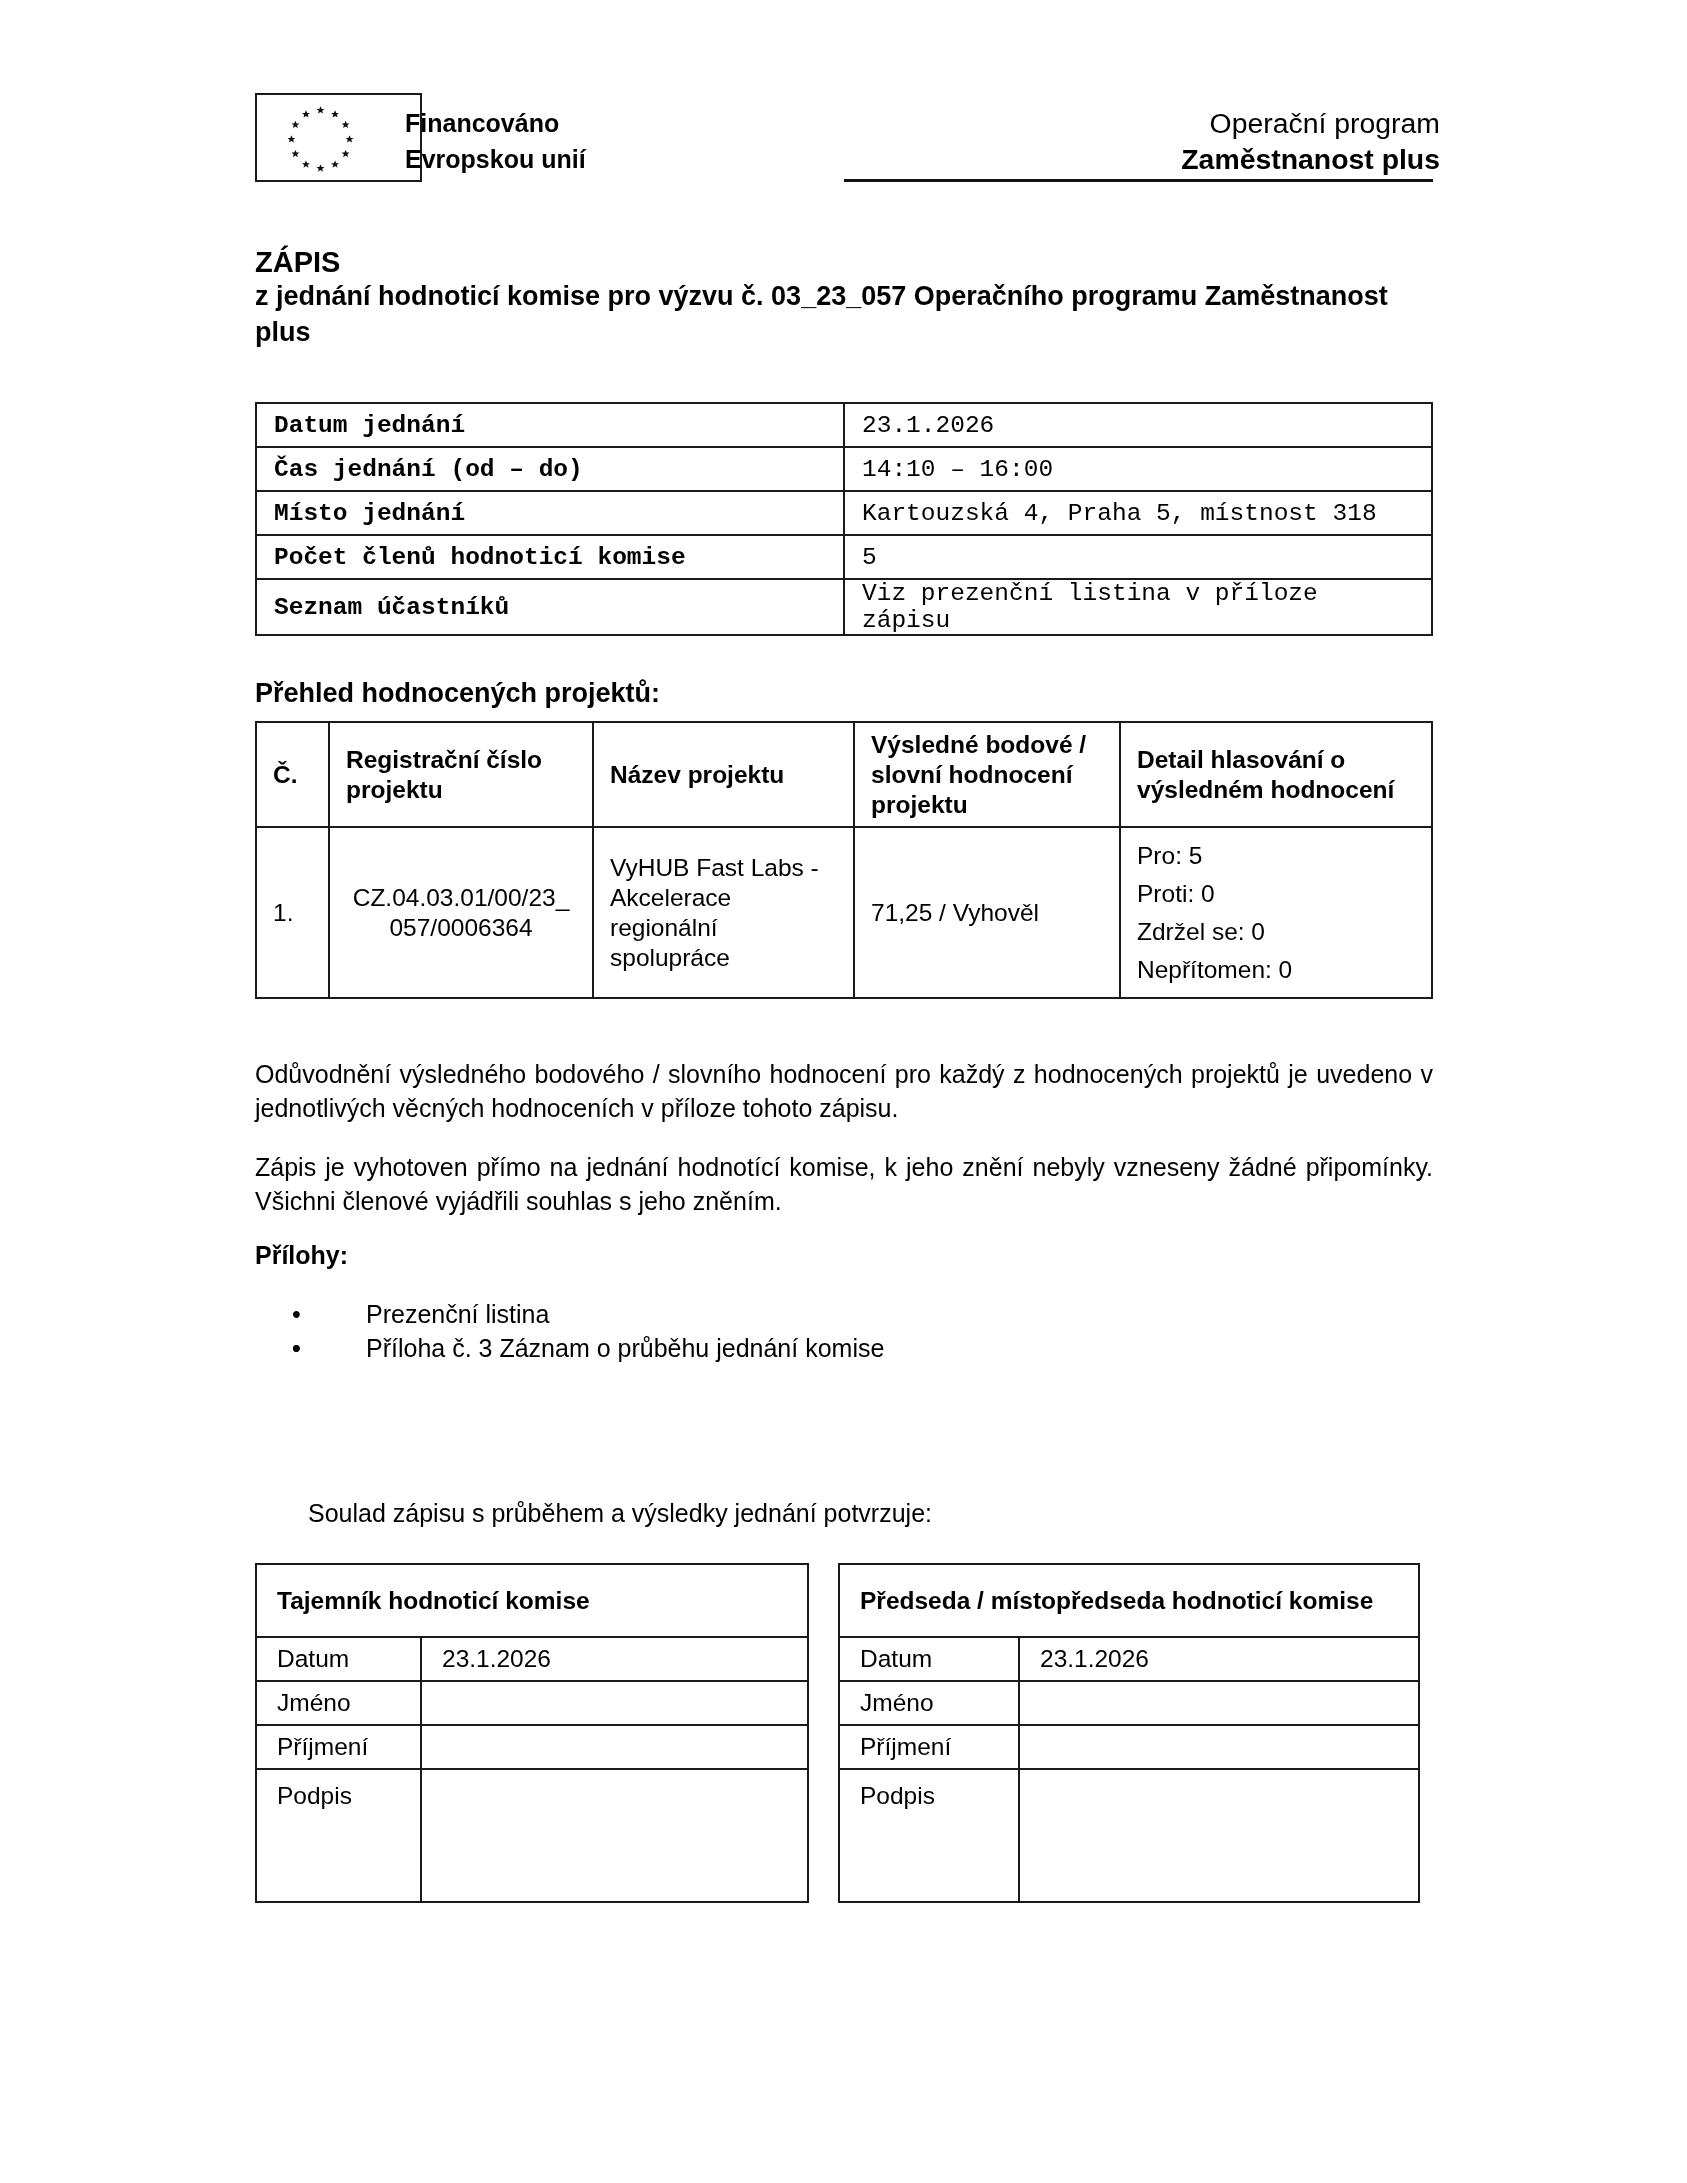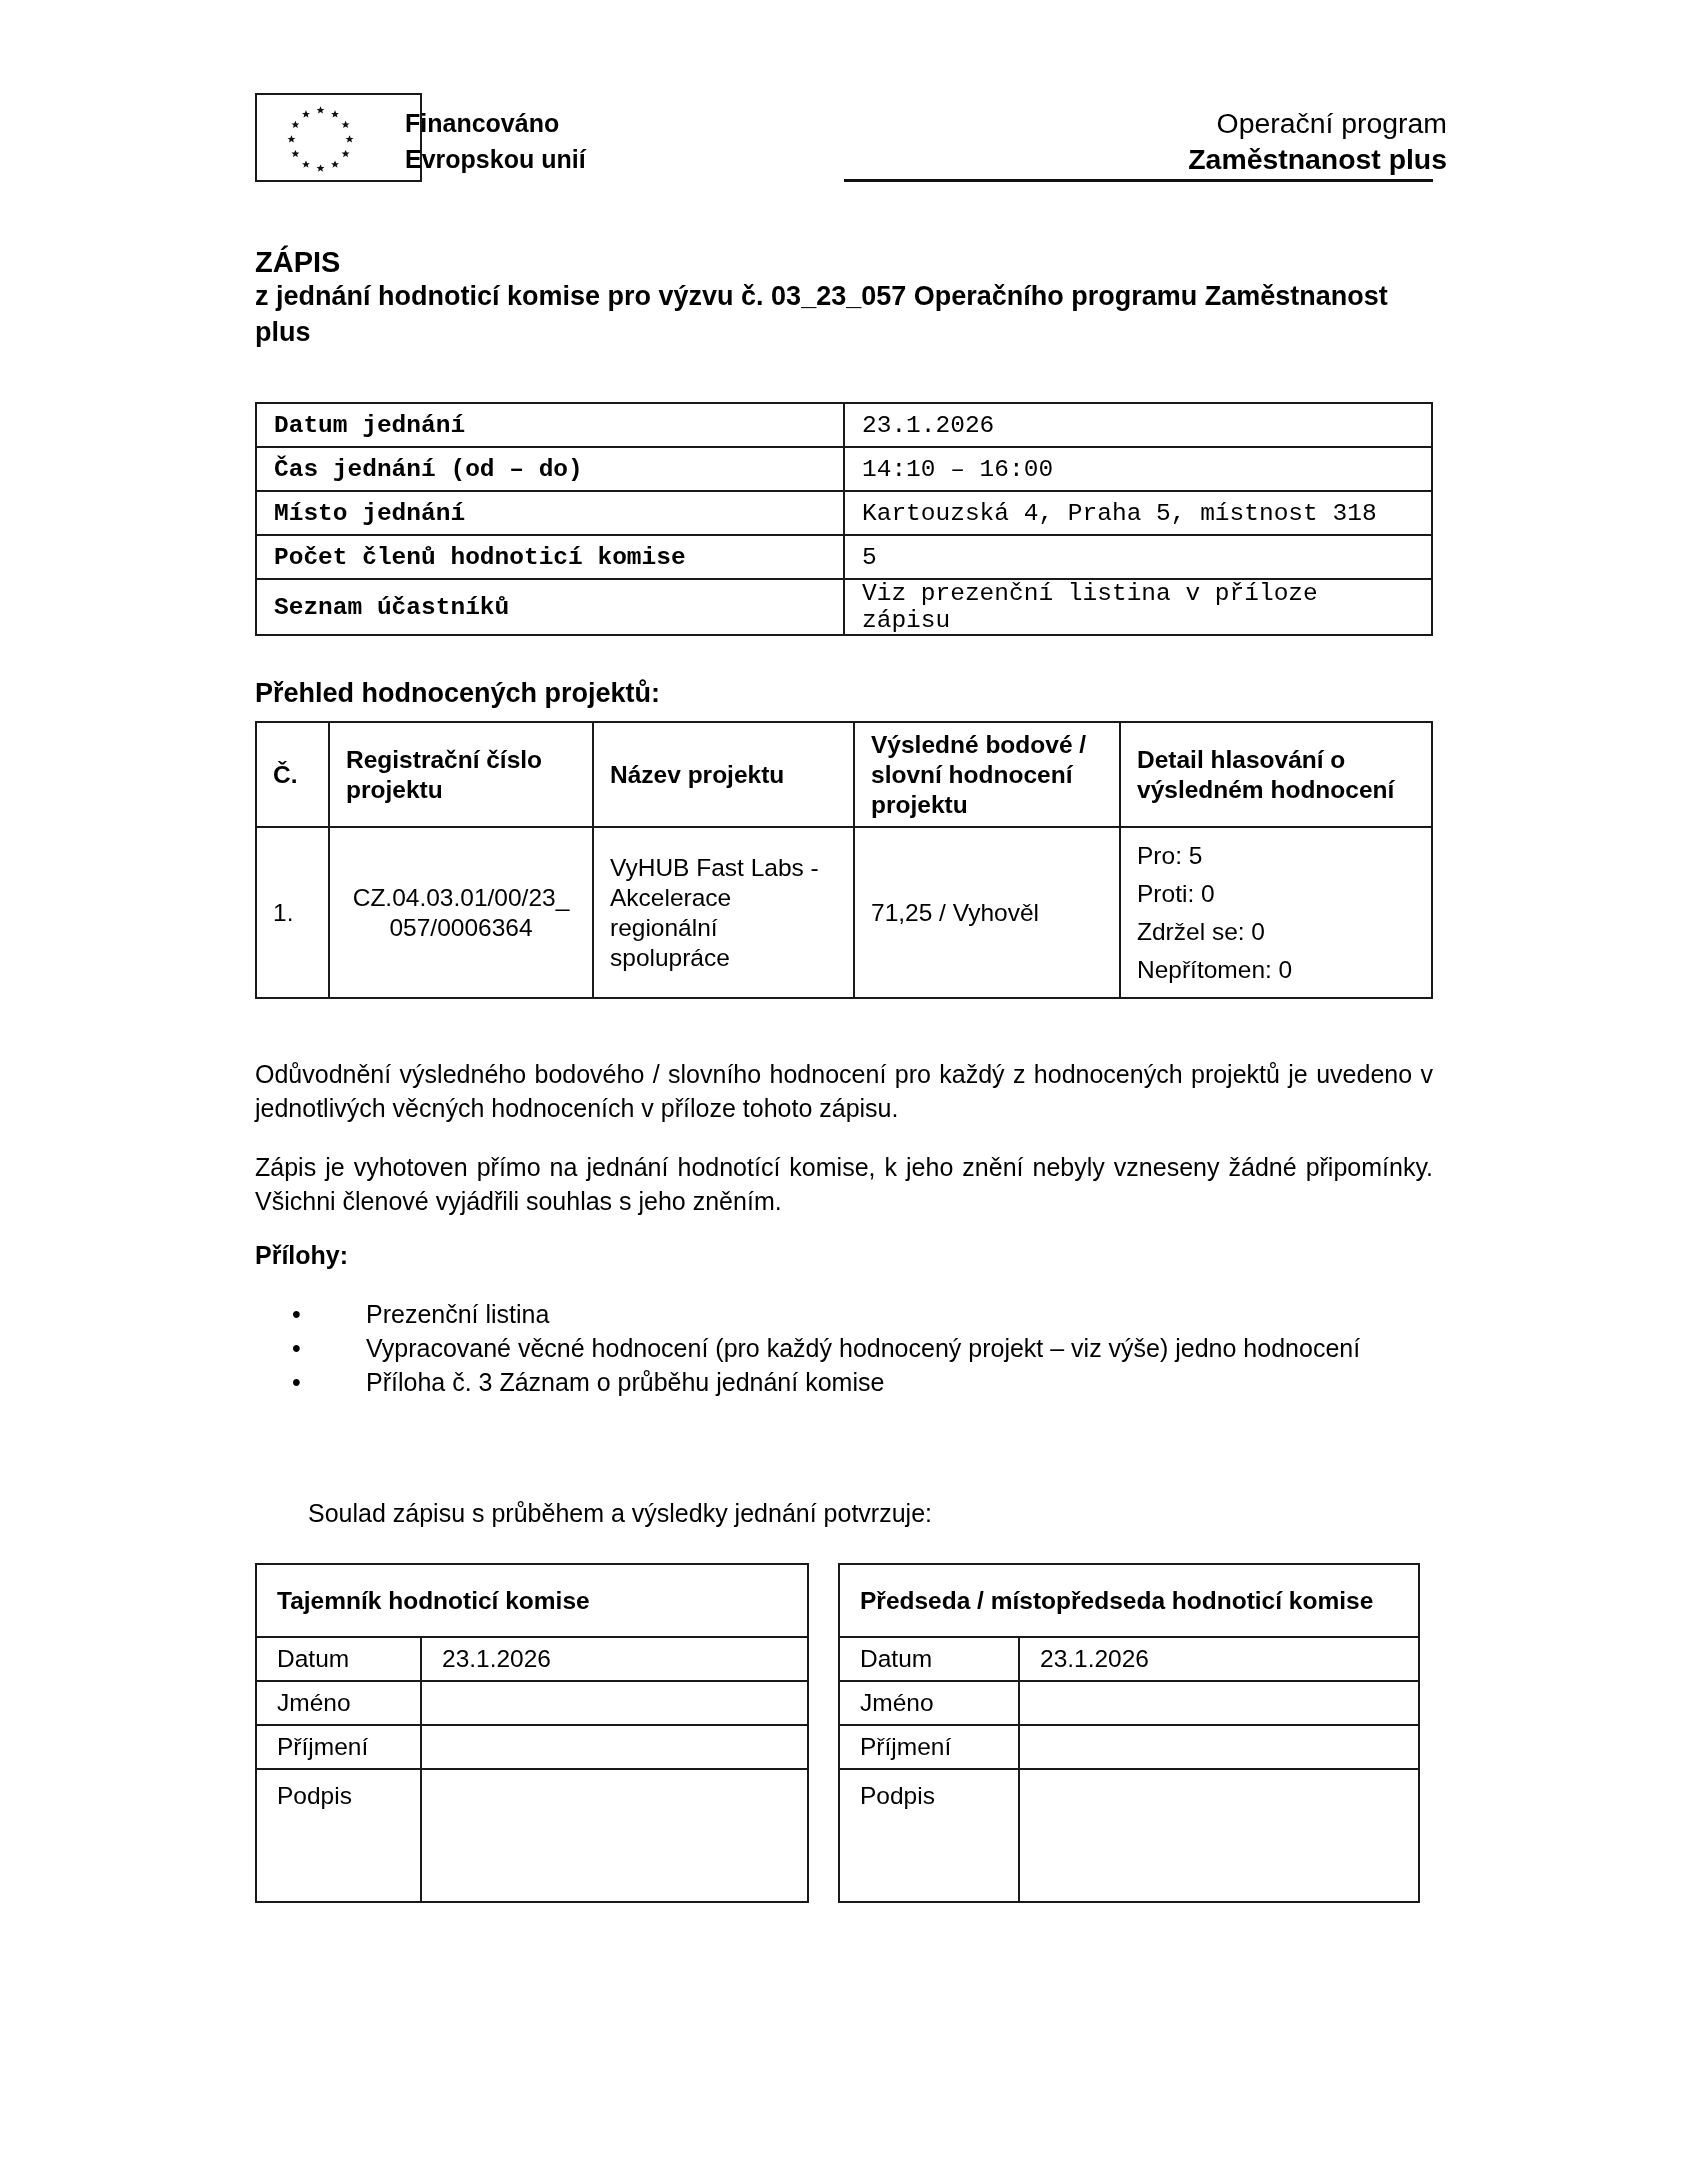--- a/index.html
+++ b/index.html
@@ -2,21 +2,21 @@
 <html style="font-size:10.6px"><head>
 <meta charset="utf-8">
 <style>
   html, body { margin: 0; padding: 0; background: #ffffff; }
   body { width: 1687px; height: 2183px; position: relative; overflow: hidden;
          font-family: "Liberation Sans", sans-serif; color: #000; }
   .abs { position: absolute; }
   .eu-box { left: 255px; top: 93px; width: 167px; height: 89px; border: 2.6px solid #1a1a1a; box-sizing: border-box; }
   .eu-stars { position: absolute; left: 26.5px; top: 8px; width: 73px; height: 70px; }
   .eu-text { left: 405px; top: 105px; font-size: 25px; font-weight: bold; line-height: 36px; }
-  .op-text { right: 240px; top: 105px; font-size: 28.4px; line-height: 36px; text-align: right; }
+  .op-text { right: 247px; top: 105px; font-size: 28.4px; line-height: 36px; text-align: right; }
   .op-line { left: 844px; top: 179px; width: 589px; height: 3.3px; background: #111; }
 
   .title { left: 255px; top: 246px; font-size: 29px; font-weight: bold; }
   .subtitle { left: 255px; top: 278px; width: 1178px; font-size: 27px; font-weight: bold; line-height: 36px; }
 
   table { border-collapse: collapse; }
   .info-table { position: absolute; left: 255px; top: 402px; width: 1178px; font-size: 24.5px; font-family: Liberation Mono, monospace; }
   .info-table td { border: 2px solid #1a1a1a; height: 42px; padding: 0 17px; vertical-align: middle; }
   .info-table td.k { width: 552px; font-weight: bold; }
 
@@ -137,21 +137,20 @@
 <div class="abs para p2">Zápis je vyhotoven přímo na jednání hodnotící komise, k jeho znění nebyly vzneseny žádné připomínky. Všichni členové vyjádřili souhlas s jeho zněním.</div>
 
 <div class="abs prilohy">Přílohy:</div>
 <ul class="abs att-list">
   <li>
     <span class="bullet">•</span>
     <span>Prezenční listina</span>
   </li>
   <li>
     <span class="bullet">•</span>
-    <span>Vypracované věcné hodnocení (pro každý hodnocený projekt – viz výše) jedno hodnocení</span>
   </li>
   <li>
     <span class="bullet">•</span>
     <span>Příloha č. 3 Záznam o průběhu jednání komise</span>
   </li>
 </ul>
 
 <div class="abs confirm">Soulad zápisu s průběhem a výsledky jednání potvrzuje:</div>
 
 <table class="sig-table sig-left">

